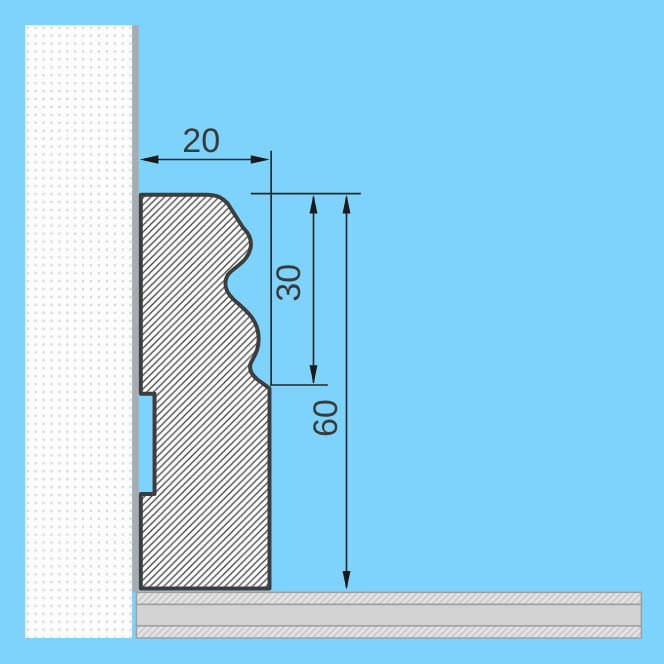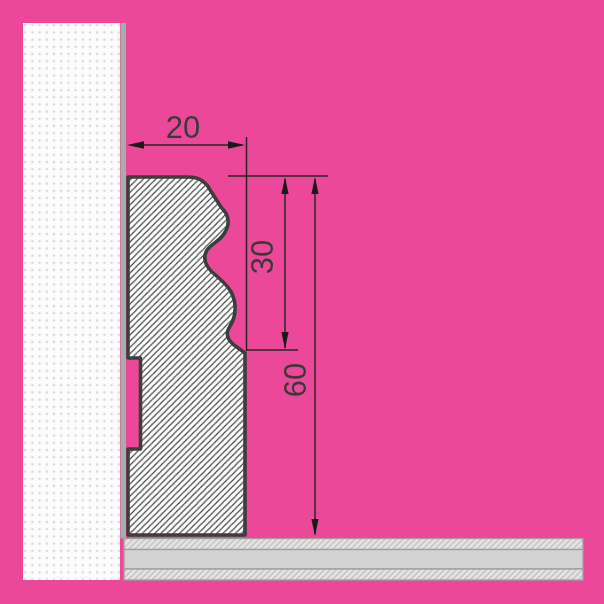--- a/index.html
+++ b/index.html
@@ -1,20 +1,20 @@
 <!DOCTYPE html>
 <html><head>
 <meta charset="utf-8">
 <style>
   html, body { margin: 0; padding: 0; background: #ffffff; }
   .stage {
     position: relative;
     width: 604px;
     height: 604px;
-    background: #ec4899;
+    background: #7dd3fc;
     overflow: hidden;
     font-family: "Liberation Sans", sans-serif;
   }
   svg { display: block; }
   text.dim-label {
     font-family: "Liberation Sans", sans-serif;
     font-size: 31px;
     fill: #3a3a3a;
   }
 </style>

